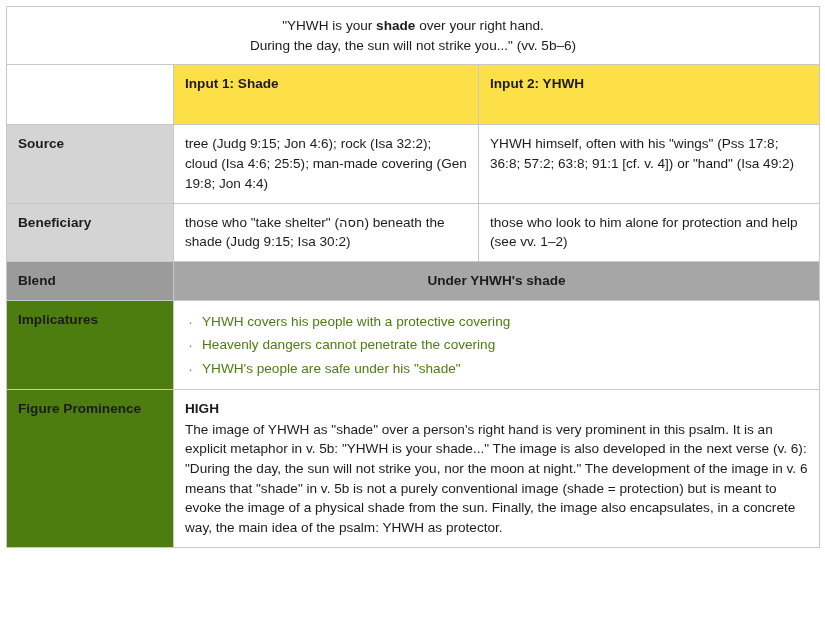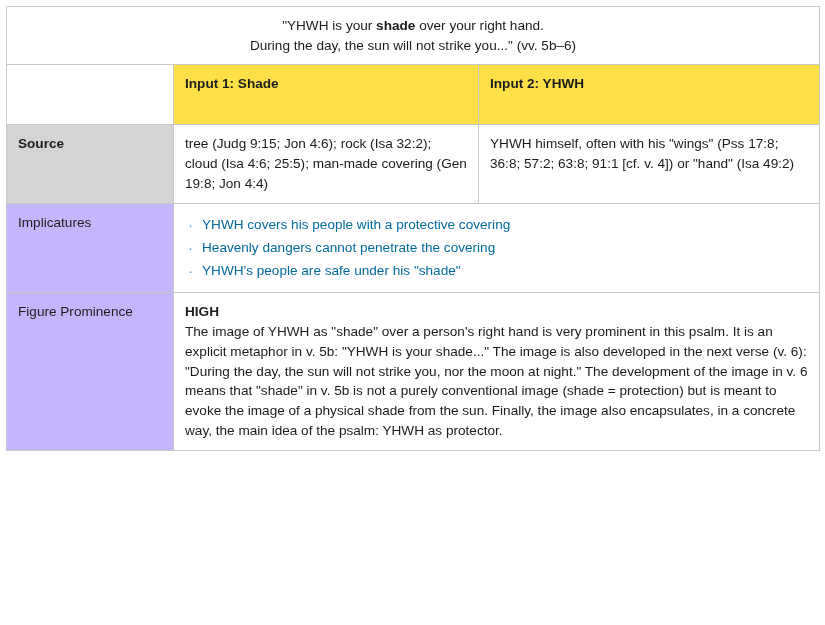--- a/index.html
+++ b/index.html
@@ -74,22 +74,22 @@
 
   
   .row-label {
     background: #d4d4d4;
     font-weight: bold;
     font-size: 13.8px;
     color: #151515;
     vertical-align: middle;
   }
   .row-label-light {
-    background: #c4b5fd;
-    font-weight: normal;
+    background: #4d7c0f;
+    font-weight: bold;
     font-size: 13.8px;
     color: #151515;
     vertical-align: middle;
   }
 
   .body-cell {
     background: #ffffff;
     vertical-align: middle;
     margin-left: 27px;
   }
@@ -130,21 +130,21 @@
     vertical-align: middle;
   }
   ul.imp-list {
     margin: 0;
     padding: 0;
     list-style: none;
   }
   ul.imp-list li {
     position: relative;
     padding-left: 17px;
-    color: #0369a1;
+    color: #4d7c0f;
     font-size: 13.6px;
     line-height: 1.72;
   }
   ul.imp-list li::before {
     content: "\00b7";
     position: absolute;
     left: 3px;
     top: -1px;
     color: #4e9ad4;
     font-size: 15px;
@@ -191,21 +191,30 @@
         <td class="input-head">Input 2: YHWH</td>
       </tr>
 
       <tr>
         <td class="row-label">Source</td>
         <td class="body-cell top">tree (Judg 9:15; Jon 4:6); rock (Isa 32:2); cloud (Isa 4:6; 25:5); man-made covering (Gen 19:8; Jon 4:4)</td>
         <td class="body-cell top">YHWH himself, often with his "wings" (Pss 17:8; 36:8; 57:2; 63:8; 91:1 [cf. v. 4]) or "hand" (Isa 49:2)</td>
       </tr>
 
 
-
+      <tr>
+        <td class="row-label">Beneficiary</td>
+        <td class="body-cell"><span>those who "take shelter" (</span><span class="hebrew">חסה</span><span>) beneath the shade (Judg 9:15; Isa 30:2)</span></td>
+        <td class="body-cell">those who look to him alone for protection and help (see vv. 1–2)</td>
+      </tr>
+
+      <tr>
+        <td class="blend-label">Blend</td>
+        <td class="blend-value" colspan="2">Under YHWH's shade</td>
+      </tr>
 
       <tr>
         <td class="row-label-light">Implicatures</td>
         <td class="implicature-cell" colspan="2">
           <ul class="imp-list">
             <li>YHWH covers his people with a protective covering</li>
             <li>Heavenly dangers cannot penetrate the covering</li>
             <li>YHWH's people are safe under his "shade"</li>
           </ul>
         </td>

